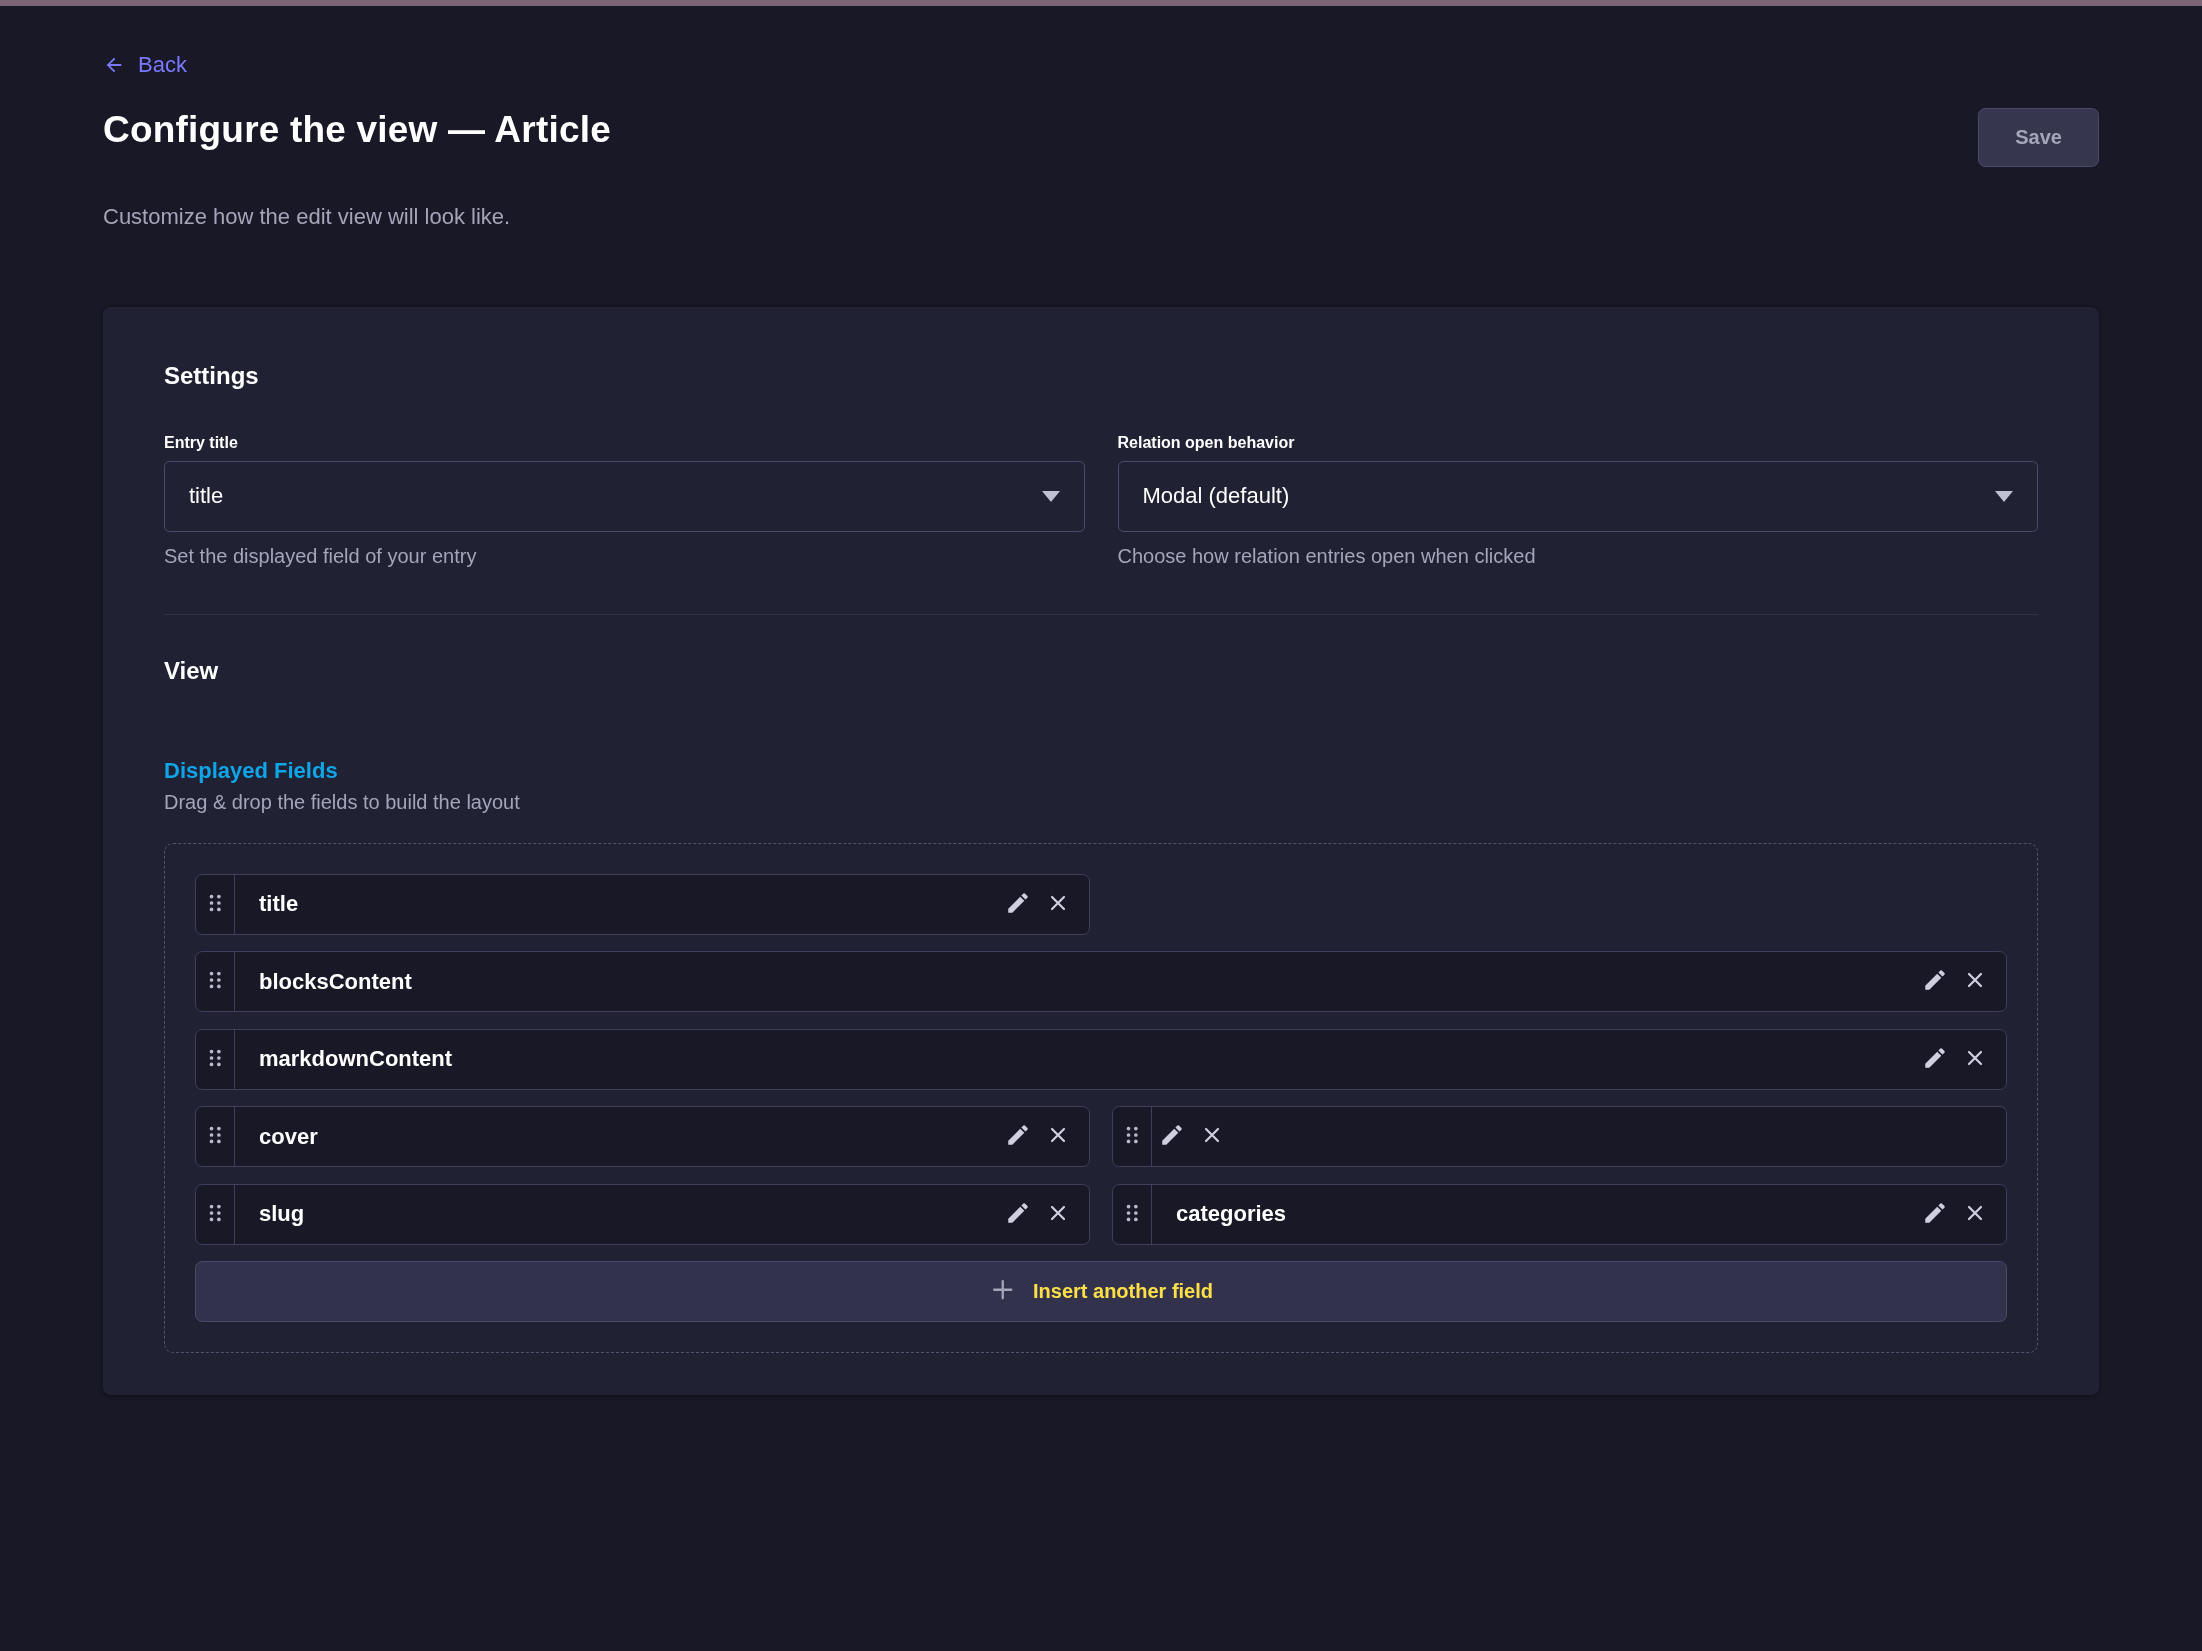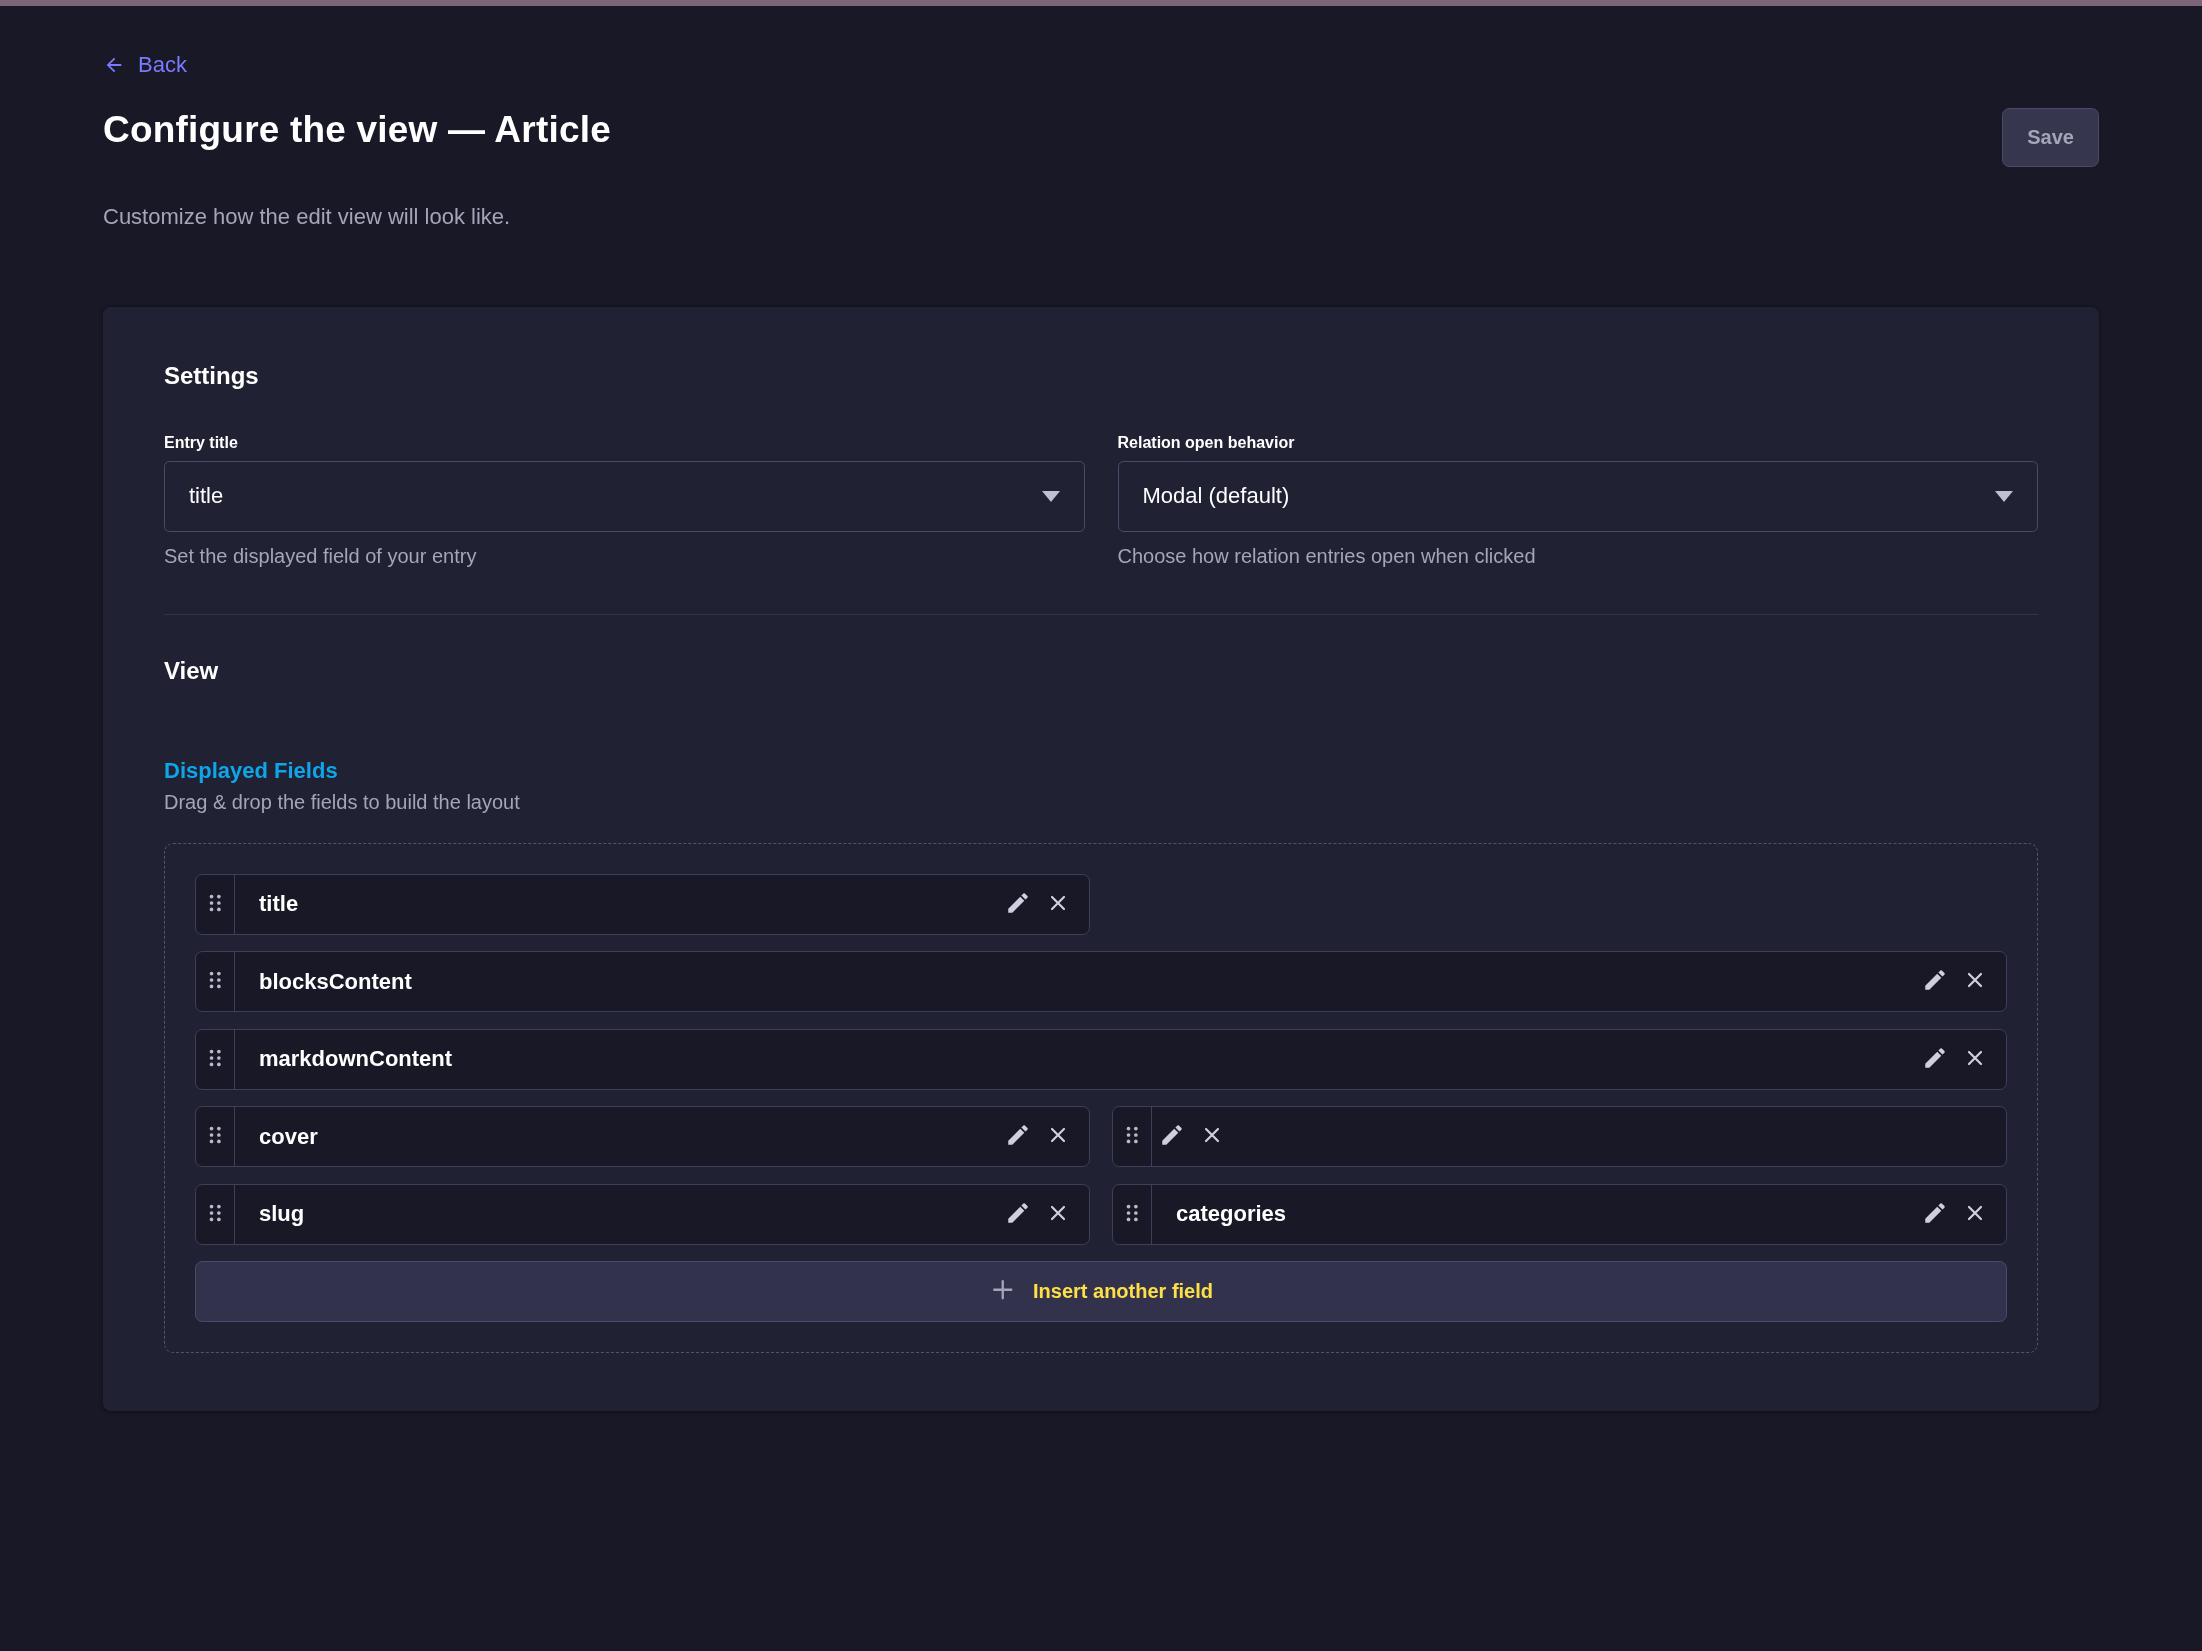--- a/index.html
+++ b/index.html
@@ -24,36 +24,36 @@
   }
   .back-link svg { display:block; }
   .title-row {
     margin-top:29px;
     display:flex; justify-content:space-between; align-items:flex-start;
   }
   .page-title {
     font-size:37px; font-weight:700; letter-spacing:0.2px; line-height:44px; color:#ffffff;
   }
   .save-btn {
-    height:59px; padding:0 24px;
+    height:59px; padding:0 36px;
     background:#36364f; border:0.9px solid #4a4a6a; border-radius:7.3px;
     color:#a5a5ba; font-size:20px; font-weight:600;
     font-family:"Liberation Sans", sans-serif;
     cursor:pointer;
   }
   .subtitle {
     margin-top:37px; font-size:22px; color:#a5a5ba;
   }
   
   .card {
     margin-top:77px;
     width:1996px;
     background:#212134;
     border-radius:7.3px;
-    padding:55px 61px 58px 61px;
+    padding:55px 61px 42px 61px;
     box-shadow:0 0.9px 3.7px rgba(0,0,0,0.35);
   }
   .section-heading {
     font-size:24px; font-weight:600; color:#ffffff;
   }
   .form-grid {
     margin-top:44px;
     display:grid; grid-template-columns:1fr 1fr; column-gap:33px;
   }
   .field-label {

